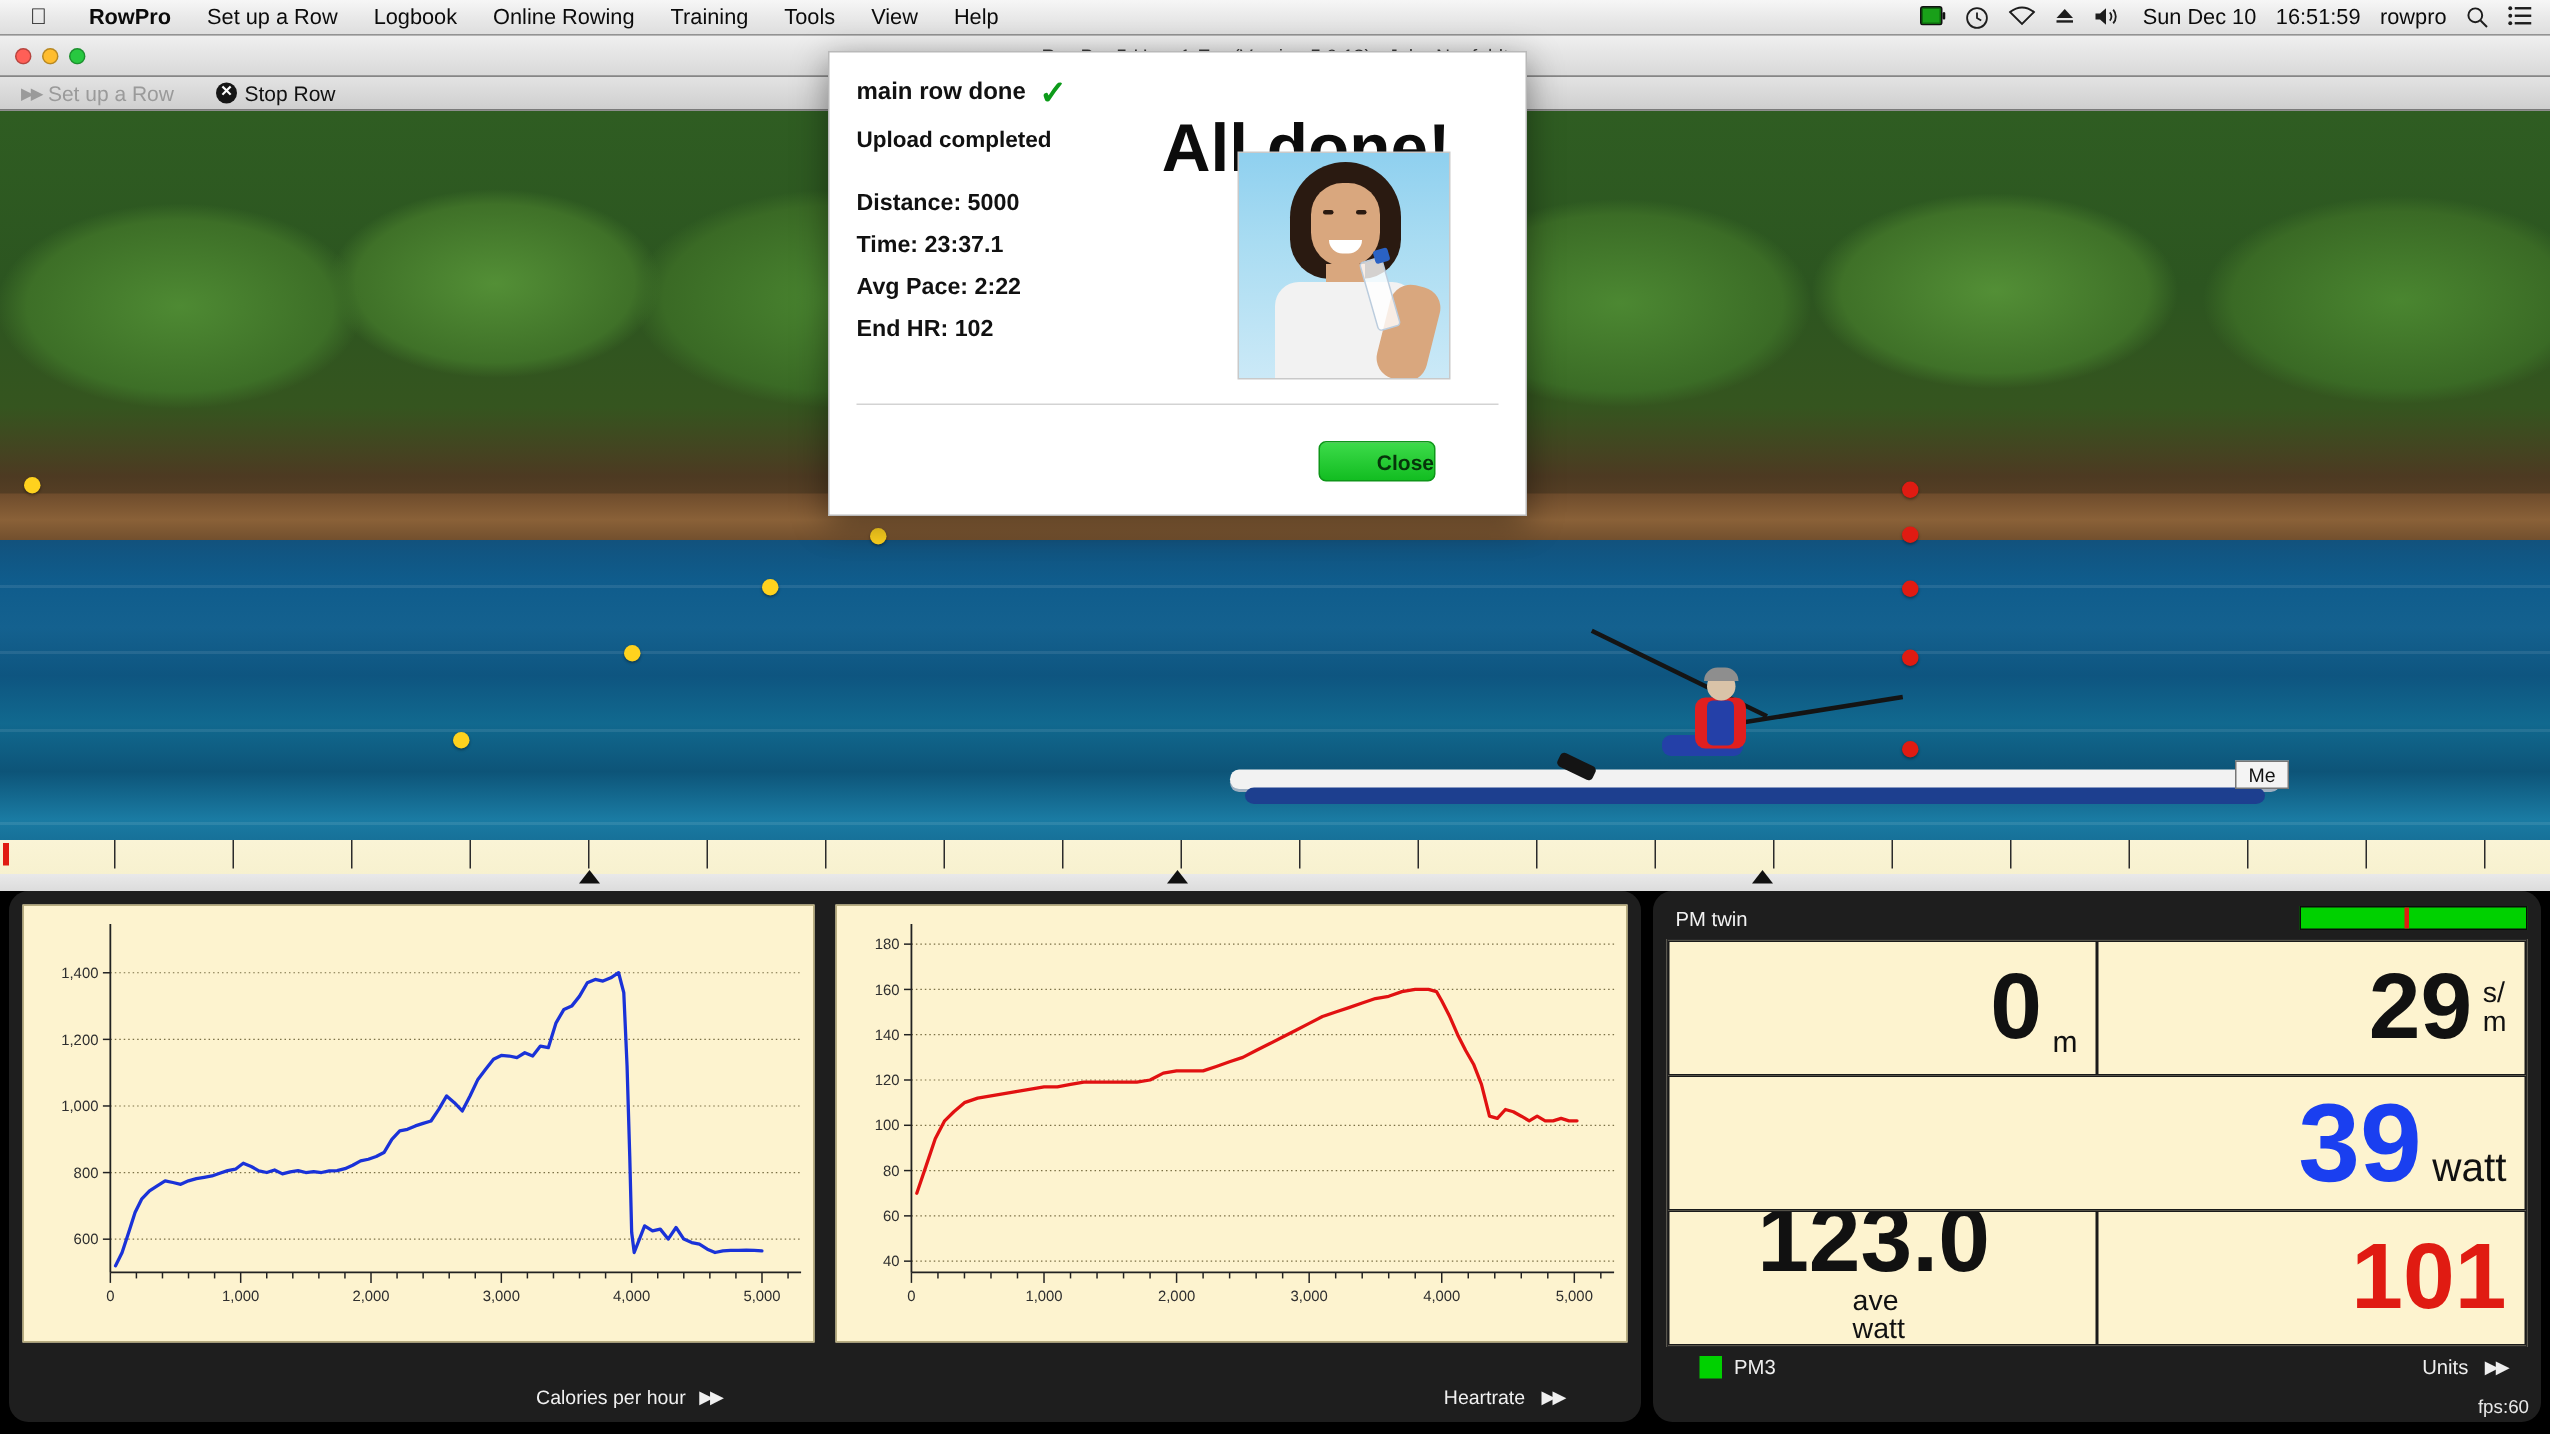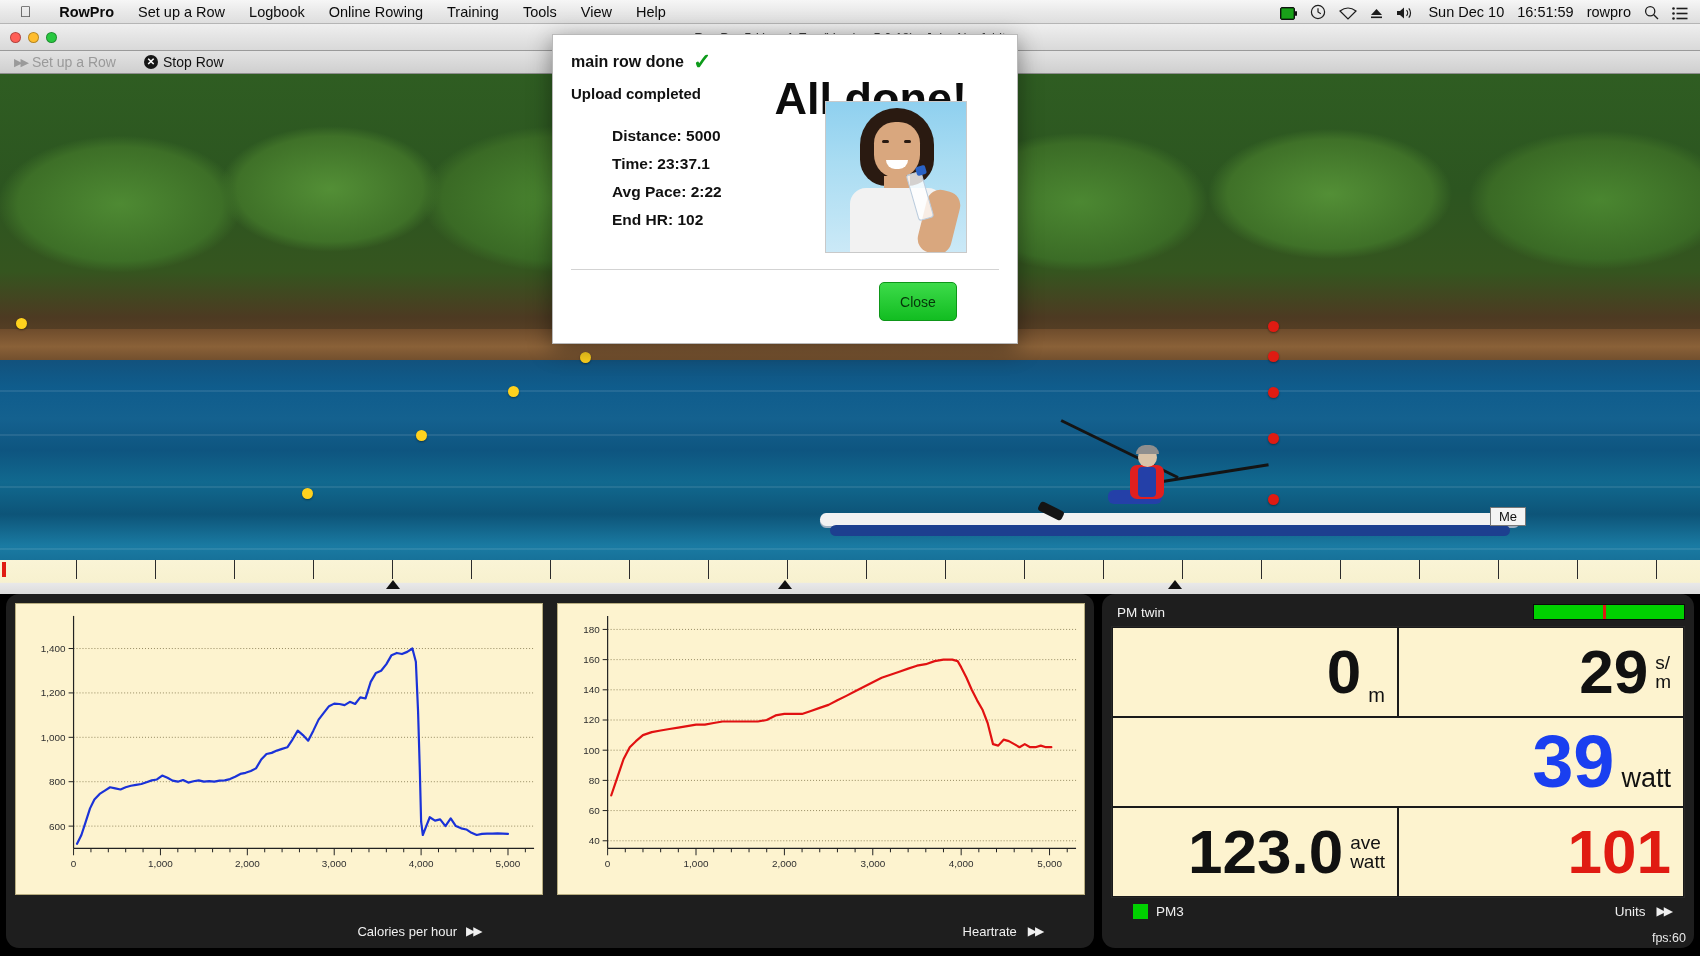--- a/index.html
+++ b/index.html
@@ -14,21 +14,21 @@
   .menubar {
     position: absolute; top: 0; left: 0; width: 1700px; height: 24px;
     background: linear-gradient(180deg,#f6f6f6 0%,#e8e8e8 55%,#dedede 100%);
     border-bottom: 1px solid #b5b5b5;
     display: flex; align-items: center; font-size: 14.5px; color: #0b0b0b;
     z-index: 40;
   }
   .mb-apple { padding: 0 16px 0 20px; font-size: 15px; line-height: 1; }
   .mb-item { padding: 0 12px; white-space: nowrap; }
   .mb-item.bold { font-weight: bold; }
-  .mb-right { margin-left: auto; display: flex; align-items: flex-end; padding-right: 12px; }
+  .mb-right { margin-left: auto; display: flex; align-items: flex-start; padding-right: 12px; }
   .mb-right > * { margin-left: 13px; white-space: nowrap; }
   .mb-ico { display: inline-flex; align-items: center; justify-content: center; }
 
   
   .apptoolbar {
     position: absolute; top: 24px; left: 0; width: 1700px; height: 27px;
     background: linear-gradient(180deg,#efefef 0%,#d9d9d9 100%);
     border-bottom: 1px solid #9a9a9a;
     display: flex; align-items: center; z-index: 39;
   }
@@ -173,21 +173,21 @@
   .pm-grid {
     margin-top: 4px; width: 100%; height: 272px;
     background: #fdf3cf; border: 1px solid #272727;
     display: grid; grid-template-rows: 1fr 1fr 1fr; grid-template-columns: 1fr 1fr;
   }
   .pmcell { position: relative; border: 1px solid #1a1a1a; display: flex;
     align-items: center; justify-content: flex-end; padding-right: 12px; overflow: hidden; }
   .pm-distance { grid-column: 1; grid-row: 1; }
   .pm-rate     { grid-column: 2; grid-row: 1; }
   .pm-watt     { grid-column: 1 / span 2; grid-row: 2; }
-  .pm-ave      { grid-column: 1; grid-row: 3; }
+  .pm-ave      { grid-column: 1; grid-row: 3; flex-direction: column; }
   .pm-hr       { grid-column: 2; grid-row: 3; }
   .bigval { font-size: 62px; font-weight: bold; color: #111; line-height: 1; }
   .bigval.blue { color: #1a3ff0; font-size: 74px; }
   .bigval.red  { color: #e01b12; font-size: 62px; }
   .unit { font-size: 20px; color: #111; margin-left: 7px; align-self: flex-end; padding-bottom: 9px; }
   .unit.stack { display: flex; flex-direction: column; line-height: 1.0; font-size: 19px; align-self: center; padding-bottom: 0; }
   .unit.big { font-size: 27px; align-self: flex-end; padding-bottom: 12px; }
   .pm-foot { display: flex; align-items: center; height: 22px; color: #efefef; font-size: 13.5px; margin-top: 2px; }
   .pm3dot { width: 15px; height: 15px; background: #00d100; margin: 0 8px 0 22px; }
   .pm-units { margin-left: auto; margin-right: 14px; display: flex; gap: 11px; align-items: center; }
@@ -198,42 +198,42 @@
     position: absolute; left: 552px; top: 34px; width: 466px; height: 310px;
     background: #fff; border: 1px solid #b9b9b9; z-index: 50;
     box-shadow: 0 5px 22px rgba(0,0,0,.42); padding: 14px 18px;
   }
   .dlg-line1 { display: flex; align-items: center; gap: 9px; font-size: 16px; font-weight: bold; color: #111; }
   .tick { color: #0d9b1a; font-size: 22px; font-weight: bold; }
   .dlg-line2 { margin-top: 10px; font-size: 15px; font-weight: bold; color: #111; }
   .dlg-alldone {
     position: absolute; right: 50px; top: 38px; font-size: 45px; font-weight: bold; color: #0c0c0c;
   }
-  .dlg-stats { position: absolute; left: 18px; top: 92px; margin-left: 41px; }
+  .dlg-stats { position: absolute; left: 18px; top: 92px; }
   .dlg-stats div { font-size: 15.5px; font-weight: bold; color: #111; margin-bottom: 10px; }
   .dlg-photo {
     position: absolute; left: 272px; top: 66px; width: 142px; height: 152px;
     border: 1px solid #c9c9c9; overflow: hidden;
     background: linear-gradient(180deg,#8fd0ef 0%,#a9dcf2 40%,#cbe9f7 100%);
   }
   .ph-hair { position: absolute; left: 34px; top: 6px; width: 74px; height: 78px; border-radius: 42px 42px 30px 30px; background: #2a1a11; }
   .ph-face { position: absolute; left: 48px; top: 20px; width: 46px; height: 56px; border-radius: 23px 23px 25px 25px; background: #d9a77e; }
   .ph-eye { position: absolute; top: 38px; width: 7px; height: 3px; background: #2a1a11; border-radius: 2px; }
   .ph-smile { position: absolute; left: 60px; top: 58px; width: 22px; height: 9px; border-radius: 0 0 12px 12px; background: #fff; }
   .ph-neck { position: absolute; left: 58px; top: 74px; width: 26px; height: 16px; background: #d9a77e; }
   .ph-top { position: absolute; left: 24px; top: 86px; width: 94px; height: 66px; background: #f2f2f2; border-radius: 16px 16px 0 0; }
   .ph-arm { position: absolute; left: 96px; top: 88px; width: 34px; height: 64px; background: #d9a77e; border-radius: 14px; transform: rotate(14deg); }
   .ph-bottle { position: absolute; left: 86px; top: 70px; width: 16px; height: 48px; background: rgba(255,255,255,.8); border: 1px solid #bcd; border-radius: 3px; transform: rotate(-16deg); }
   .ph-cap { position: absolute; left: 90px; top: 64px; width: 10px; height: 9px; background: #2a62c4; border-radius: 2px; transform: rotate(-16deg); }
   .dlg-sep { position: absolute; left: 18px; right: 18px; top: 234px; height: 1px; background: #d3d3d3; }
   .dlg-close {
-    position: absolute; right: 60px; bottom: 22px; width: 78px; height: 39px;
+    position: absolute; right: 60px; bottom: 22px; width: 78px; height: 27px;
     background: linear-gradient(180deg,#3ddb4a 0%,#12bd21 100%);
     border: 1px solid #0e9619; border-radius: 5px;
-    color: #06340a; font-size: 14px; font-weight: normal; cursor: pointer;
+    color: #06340a; font-size: 14px; font-weight: bold; cursor: pointer; text-align: right;
   }
 
   
   .axis-lbl { font-size: 10px; fill: #2f2f2f; font-family: "Liberation Sans", sans-serif; }
 </style>
 </head>
 <body>
 
 <div id="app">
 

